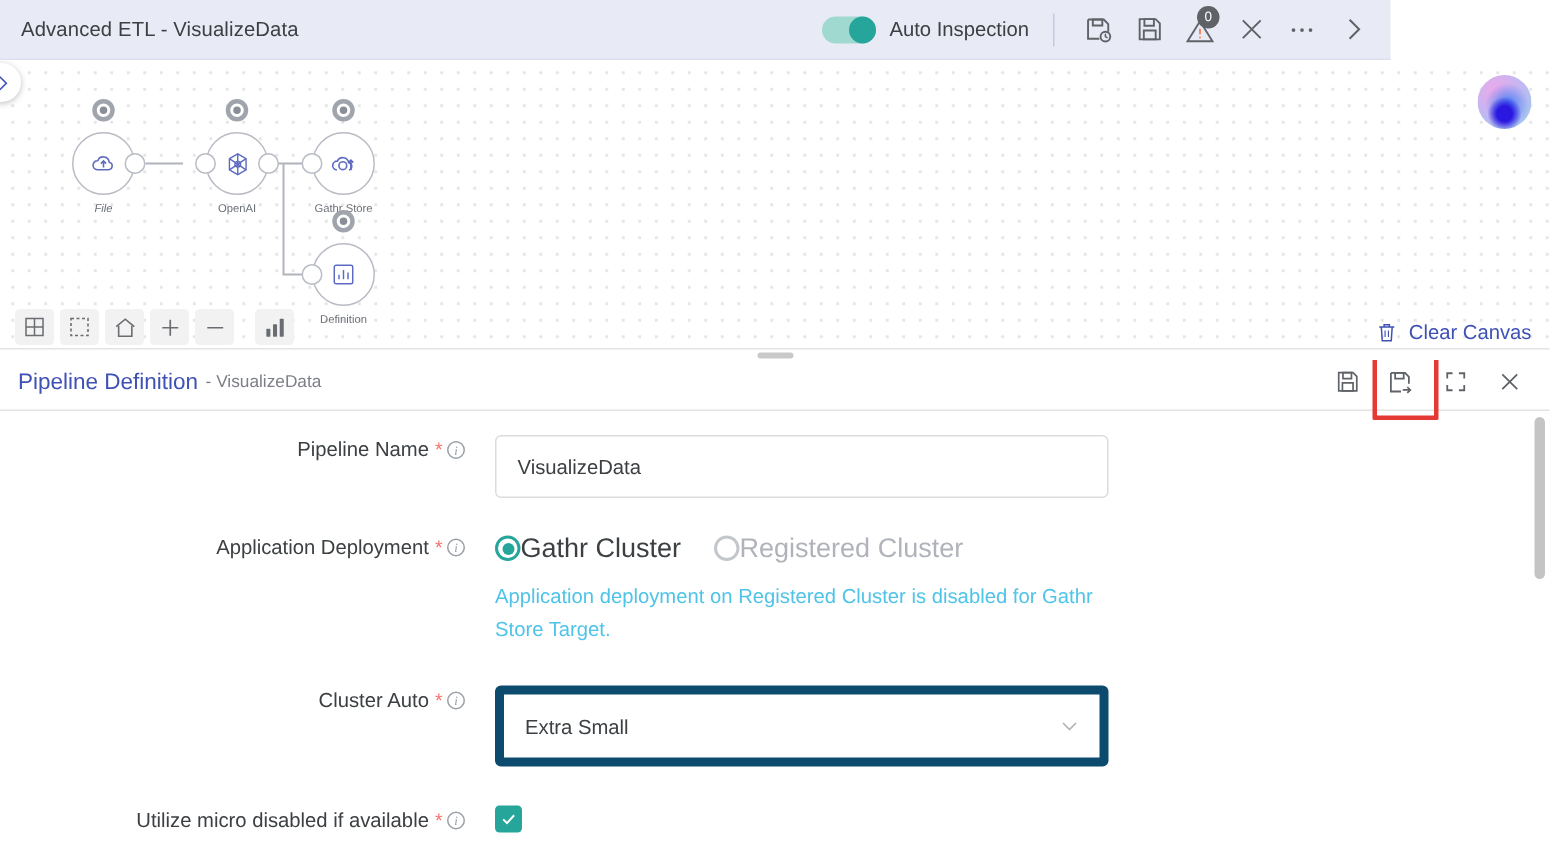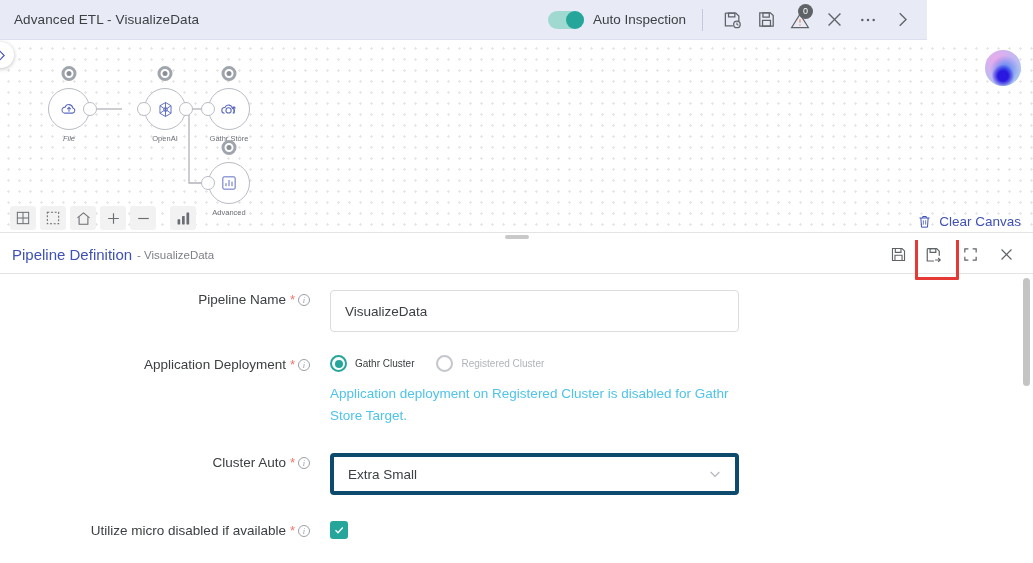--- a/index.html
+++ b/index.html
@@ -288,22 +288,22 @@
     border: 1px solid #dcdcdc;
     border-radius: 4px;
     display: flex; align-items: center;
     padding: 0 14px;
     font-size: 13.5px;
     color: #3c4043;
     background: #fff;
     cursor: text;
   }
   .select {
-    width: 409px; height: 42px;
-    border: 4px solid #0c4a6e;
+    width: 409px; height: 54px;
+    border: 6px solid #0c4a6e;
     border-radius: 4px;
     display: flex; align-items: center;
     padding: 0 12px 0 14px;
     font-size: 13.5px;
     color: #3c4043;
     background: #fff;
     cursor: pointer;
   }
   .select .sv { flex: 1; }
 
@@ -312,21 +312,21 @@
   .radio + .radio { margin-left: 22px; }
   .rdot {
     width: 17px; height: 17px;
     border-radius: 50%;
     border: 2px solid #26a69a;
     display: flex; align-items: center; justify-content: center;
     background: #fff;
   }
   .rdot i { width: 8px; height: 8px; border-radius: 50%; background: #26a69a; display:block; }
   .rdot.off { border: 2px solid #c3c7cc; }
-  .rtext { margin-left: 8px; font-size: 10px; color: #3c4043; white-space: nowrap; }
+  .rtext { margin-left: 0; font-size: 18px; color: #3c4043; white-space: nowrap; }
   .rtext.dim { color: #b0b4ba; }
 
   .note {
     margin-top: 11px;
     font-size: 13.5px;
     color: #4fc3e8;
     line-height: 22px;
     max-width: 400px;
   }
 
@@ -440,21 +440,21 @@
     <div class="node-circle">
       <svg width="18" height="18" viewBox="0 0 24 24" fill="none" stroke="#5c6bc0" stroke-width="1.4">
         <path d="M6.5 17.5a4 4 0 0 1 .4-8 5.3 5.3 0 0 1 10.2 1.3 3.4 3.4 0 0 1-.6 6.7z"></path>
         <path d="M12 15.5V9.8M9.7 12.1 12 9.7l2.3 2.4"></path>
       </svg>
       <span class="port out"></span>
     </div>
     <div class="node-label">File</div>
   </div>
 
-  <div class="node" style="left:144px; top:48px;">
+  <div class="node" style="left:137px; top:48px;">
     <div class="node-status">
         <i></i>
       </div>
     <div class="node-circle">
       <svg width="19" height="19" viewBox="0 0 24 24" fill="none" stroke="#5c6bc0" stroke-width="1.2">
         <path d="M12 3.2 19 7.2v9.6L12 20.8 5 16.8V7.2z"></path>
         <path d="M12 3.2v17.6M5 7.2l14 9.6M19 7.2 5 16.8"></path>
         <circle cx="12" cy="12" r="2.4"></circle>
       </svg>
       <span class="port in"></span>
@@ -482,21 +482,21 @@
     <div class="node-status">
         <i></i>
       </div>
     <div class="node-circle">
       <svg width="18" height="18" viewBox="0 0 24 24" fill="none" stroke="#5c6bc0" stroke-width="1.3">
         <rect x="3.8" y="3.8" width="16.4" height="16.4" rx="1.6"></rect>
         <path d="M8 16.2v-4M12 16.2V8M16 16.2v-6"></path>
       </svg>
       <span class="port in"></span>
     </div>
-    <div class="node-label">Advanced</div>
+    <div class="node-label">Definition</div>
   </div>
 
   <div class="canvas-tools">
     <div class="ctool">
       <svg width="16" height="16" viewBox="0 0 24 24" fill="none" stroke="#6a6d72" stroke-width="1.5">
         <rect x="3.5" y="3.5" width="17" height="17"></rect>
           <path d="M12 3.5v17M3.5 12h17"></path>
       </svg>
     </div>
     <div class="ctool">

